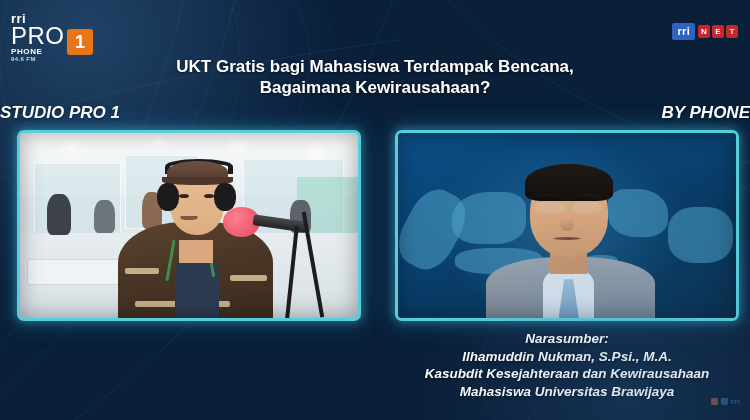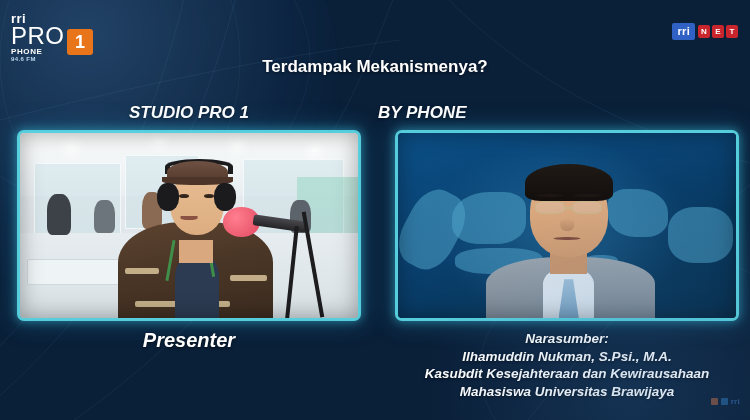--- a/index.html
+++ b/index.html
@@ -99,22 +99,22 @@
     text-shadow:0 1px 3px rgba(0,0,0,.55);
   }
   .subtitle span{ display:block; }
 
   
   .panel-label{
     position:absolute; top:103px;
     font-size:17px; font-weight:700; font-style:italic; color:#ffffff;
     text-shadow:0 1px 3px rgba(0,0,0,.5);
   }
-  .panel-label.left{ left:0; width:378px; text-align:center; }
-  .panel-label.right{ left:378px; width:372px; text-align:left; }
+  .panel-label.left{ left:0; width:378px; }
+  .panel-label.right{ left:378px; width:372px; text-align:right; }
 
   
   .panel{
     position:absolute; top:133px; height:185px;
     border-radius:4px;
     box-shadow:
       0 0 0 3px rgba(96,224,236,.85),
       0 0 10px 4px rgba(64,200,225,.45),
       0 0 22px 8px rgba(40,150,200,.25);
     overflow:hidden;
@@ -355,21 +355,22 @@
         <div class="logo-rri">rri</div>
         <div class="logo-pro">PRO</div>
         <div class="logo-malang">PHONE</div>
         <div class="logo-freq">94.6 FM</div>
       </div>
       <div class="logo-one">1</div>
     </div>
 
 
     <div class="subtitle">
-      <span>Terdampak Mekanismenya?</span>
+      <span>UKT Gratis bagi Mahasiswa Terdampak Bencana,</span>
+      <span>Bagaimana Kewirausahaan?</span>
     </div>
 
     <div class="logo-right">
       <div class="rri-badge">rri</div>
       <div class="net-badge">
         <span>N</span>
         <span>E</span>
         <span>T</span>
       </div>
     </div>
@@ -441,21 +442,20 @@
       <div class="guest-glass l"></div>
       <div class="guest-glass r"></div>
       <div class="guest-bridge"></div>
       <div class="guest-nose"></div>
       <div class="guest-mouth"></div>
     </div>
     <div class="panel-vign"></div>
   </div>
 
   <div class="caption caption-left">
-    <span>Presenter</span>
   </div>
 
   <div class="caption caption-right">
     <span>Narasumber:</span>
     <span>Ilhamuddin Nukman, S.Psi., M.A.</span>
     <span>Kasubdit Kesejahteraan dan Kewirausahaan</span>
     <span>Mahasiswa Universitas Brawijaya</span>
   </div>
 
   <div class="watermark">

